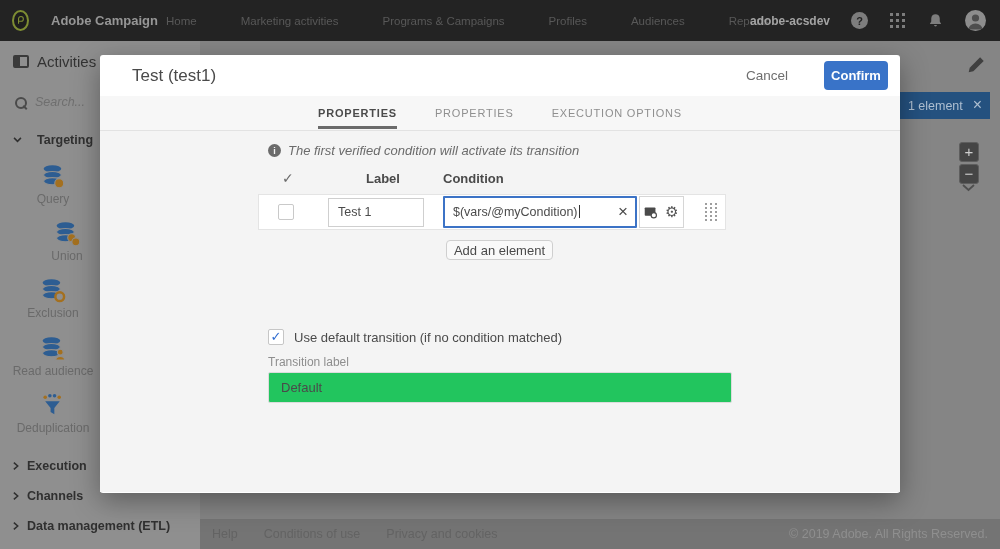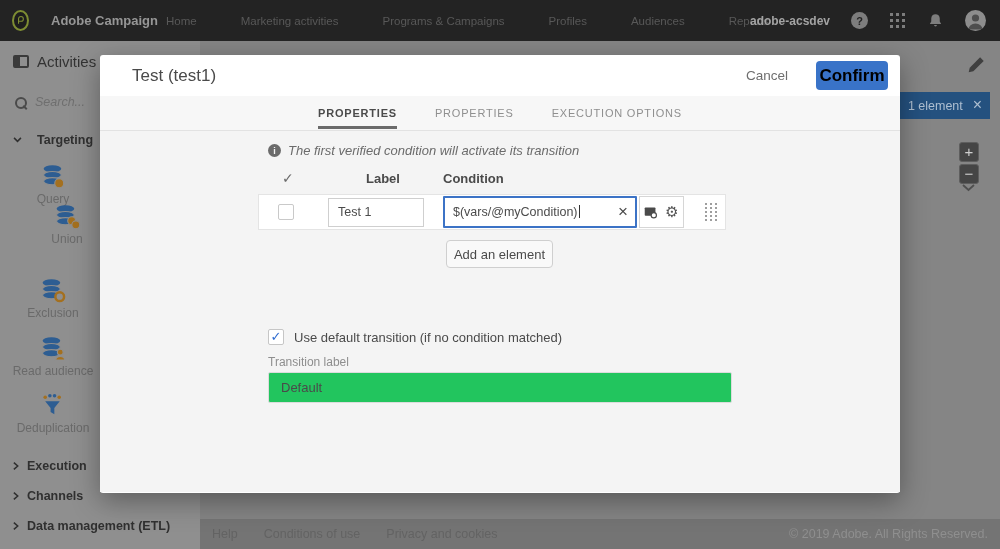--- a/index.html
+++ b/index.html
@@ -48,21 +48,21 @@
   .badge-text { font-size:12.5px; color:#aebfd1; }
   .badge-close { font-size:16px; color:#aebfd1; line-height:1; margin-top:-1px; cursor:default; }
   .zoombtn { position:absolute; left:959px; width:20px; height:20px; background:#454545; border:1px solid #5e5e5e; border-radius:3px; color:#cfcfcf; font-size:15px; line-height:17px; text-align:center; z-index:3; }
   .chev-collapse { position:absolute; left:961px; top:183px; z-index:3; }
 
   
   .modal { position:absolute; left:100px; top:55px; width:800px; height:438px; background:#fff; border-radius:3px; box-shadow:0 8px 28px rgba(0,0,0,.35); z-index:20; }
   .modal-header { position:relative; height:41px; }
   .modal-title { position:absolute; left:32px; top:11px; font-size:17px; color:#4a4a4a; }
   .cancel-btn { position:absolute; right:112px; top:13px; font-size:13.5px; color:#6e6e6e; cursor:default; }
-  .confirm-btn { position:absolute; right:12px; top:6px; width:72px; height:29px; background:#3973c8; border:none; border-radius:4px; color:#000000; font-size:17px; font-weight:700; font-family:inherit; }
+  .confirm-btn { position:absolute; right:12px; top:6px; width:64px; height:29px; background:#3973c8; border:none; border-radius:4px; color:#ffffff; font-size:13px; font-weight:700; font-family:inherit; }
   .tabstrip { position:relative; height:35px; background:#f7f7f7; border-bottom:1px solid #e2e2e2; display:flex; justify-content:center; gap:38px; }
   .tab { position:relative; height:100%; display:flex; align-items:center; font-size:11px; letter-spacing:.8px; color:#8f8f8f; cursor:default; }
   .tab.active { color:#4b4b4b; font-weight:700; }
   .tab.active::after { content:""; position:absolute; left:0; right:0; bottom:1px; height:3px; background:#6b6b6b; }
   .modal-body { position:relative; height:361px; background:#f4f4f4; }
 
   .info-row { position:absolute; left:168px; top:12px; display:flex; align-items:center; gap:7px; }
   .info-icon { width:13px; height:13px; border-radius:50%; background:#6b6b6b; color:#f4f4f4; font-size:9px; font-weight:700; font-style:normal; display:flex; align-items:center; justify-content:center; }
   .info-text { font-size:13px; font-style:italic; color:#6b6b6b; }
 
@@ -78,21 +78,21 @@
   .caret { display:inline-block; width:1px; height:13px; background:#333; vertical-align:-2px; margin-left:1px; }
   .clear-x { position:absolute; right:7px; top:0; font-size:17px; color:#4b4b4b; line-height:28px; cursor:default; }
   .icon-btn { position:absolute; top:1px; width:23px; height:32px; background:#fff; border:1px solid #d6d6d6; display:flex; align-items:center; justify-content:center; }
   .icon-btn.b1 { left:380px; }
   .icon-btn.b2 { left:402px; border-left:none; }
   .gear { font-size:15px; color:#555; font-family:"DejaVu Sans",sans-serif; }
   .drag-dots-wrap { position:absolute; left:446px; top:8px; width:14px; height:20px; }
   .drag-dots { position:absolute; left:0; top:0; width:2.4px; height:2.4px; background:#9e9e9e;
     box-shadow:5px 0 #9e9e9e,10px 0 #9e9e9e,0 4px #9e9e9e,5px 4px #9e9e9e,10px 4px #9e9e9e,0 8px #9e9e9e,5px 8px #9e9e9e,10px 8px #9e9e9e,0 12px #9e9e9e,5px 12px #9e9e9e,10px 12px #9e9e9e,0 16px #9e9e9e,5px 16px #9e9e9e,10px 16px #9e9e9e; }
 
-  .add-btn { position:absolute; left:346px; top:109px; width:107px; height:28px; background:#f9f9f9; border:1px solid #cfcfcf; border-radius:4px; font-size:13px; color:#4a4a4a; font-family:inherit; }
+  .add-btn { position:absolute; left:346px; top:109px; width:107px; height:20px; background:#f9f9f9; border:1px solid #cfcfcf; border-radius:4px; font-size:13px; color:#4a4a4a; font-family:inherit; }
 
   .dt-row { position:absolute; left:168px; top:198px; display:flex; align-items:center; gap:10px; }
   .checkbox-checked { width:16px; height:16px; background:#fff; border:1px solid #c6c6c6; border-radius:2px; display:flex; align-items:center; justify-content:center; }
   .checkbox-checked span { color:#2e6bd0; font-size:13px; font-weight:700; font-family:"DejaVu Sans",sans-serif; margin-top:-2px; }
   .dt-label { font-size:13px; color:#4a4a4a; }
 
   .trans-label { position:absolute; left:168px; top:224px; font-size:12px; color:#8e8e8e; }
   .trans-input { position:absolute; left:168px; top:241px; width:464px; height:31px; background:#22c55e; border:1px solid #dcdcdc; border-radius:2px; font-size:13px; color:#4a4a4a; line-height:29px; padding-left:12px; }
 
   svg { display:block; }
@@ -162,21 +162,21 @@
   <div class="sb-item" style="top:122px;">
     <svg width="27" height="27" viewBox="0 0 26 26" style="margin:0 auto;">
       <ellipse cx="12" cy="5.5" rx="8.5" ry="3.4" fill="#2d5d92"></ellipse>
         <ellipse cx="12" cy="11.5" rx="8.5" ry="3.4" fill="#2d5d92" stroke="#8f8f8f"></ellipse>
         <ellipse cx="12" cy="17.5" rx="8.5" ry="3.4" fill="#2d5d92" stroke="#8f8f8f"></ellipse>
       <circle cx="18.5" cy="19.5" r="4.3" fill="#a4701f" stroke="#8f8f8f"></circle>
     </svg>
     <div class="sb-item-label">Query</div>
   </div>
 
-  <div class="sb-item" style="top:162px;padding-left:28px;">
+  <div class="sb-item" style="top:179px;padding-left:28px;">
     <svg width="27" height="27" viewBox="0 0 26 26" style="margin:0 auto;">
       <ellipse cx="11" cy="5.5" rx="8.5" ry="3.4" fill="#2d5d92"></ellipse>
         <ellipse cx="11" cy="11.5" rx="8.5" ry="3.4" fill="#2d5d92" stroke="#8f8f8f"></ellipse>
         <ellipse cx="11" cy="17.5" rx="8.5" ry="3.4" fill="#2d5d92" stroke="#8f8f8f"></ellipse>
       <circle cx="17" cy="17" r="3.8" fill="#a4701f" stroke="#8f8f8f"></circle>
         <circle cx="21" cy="21" r="3.8" fill="#a4701f" stroke="#8f8f8f"></circle>
     </svg>
     <div class="sb-item-label">Union</div>
   </div>
 

